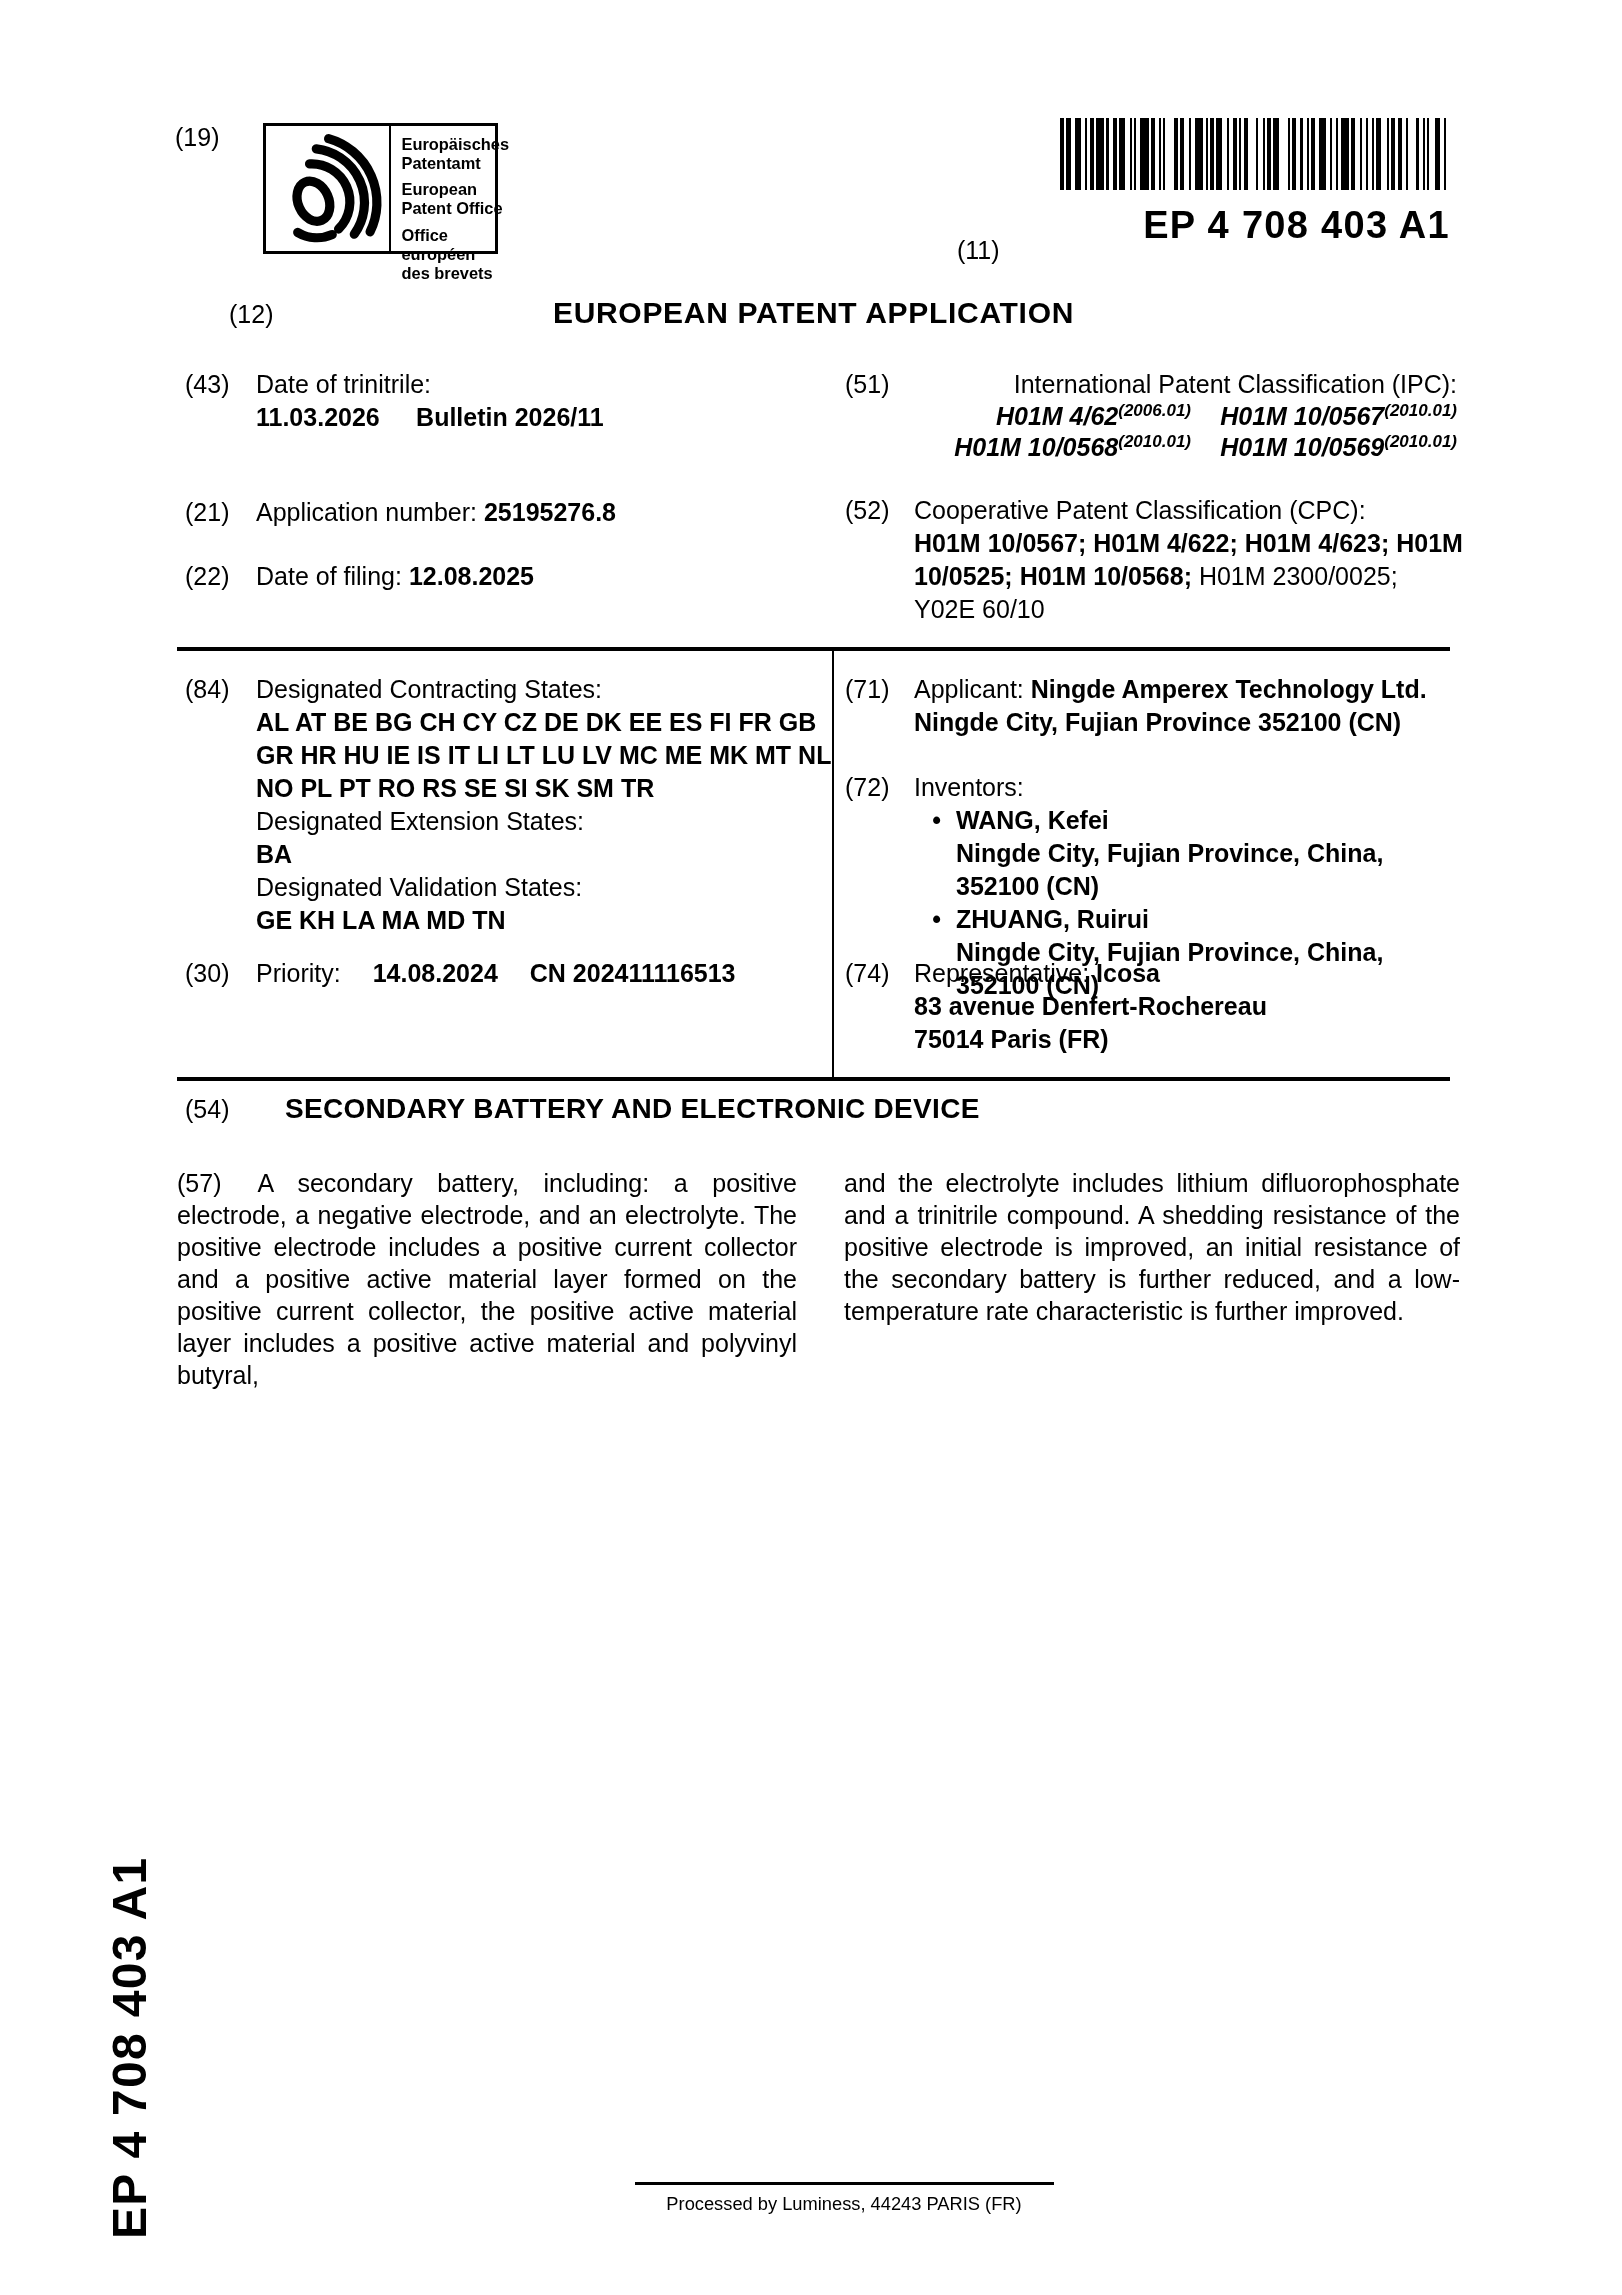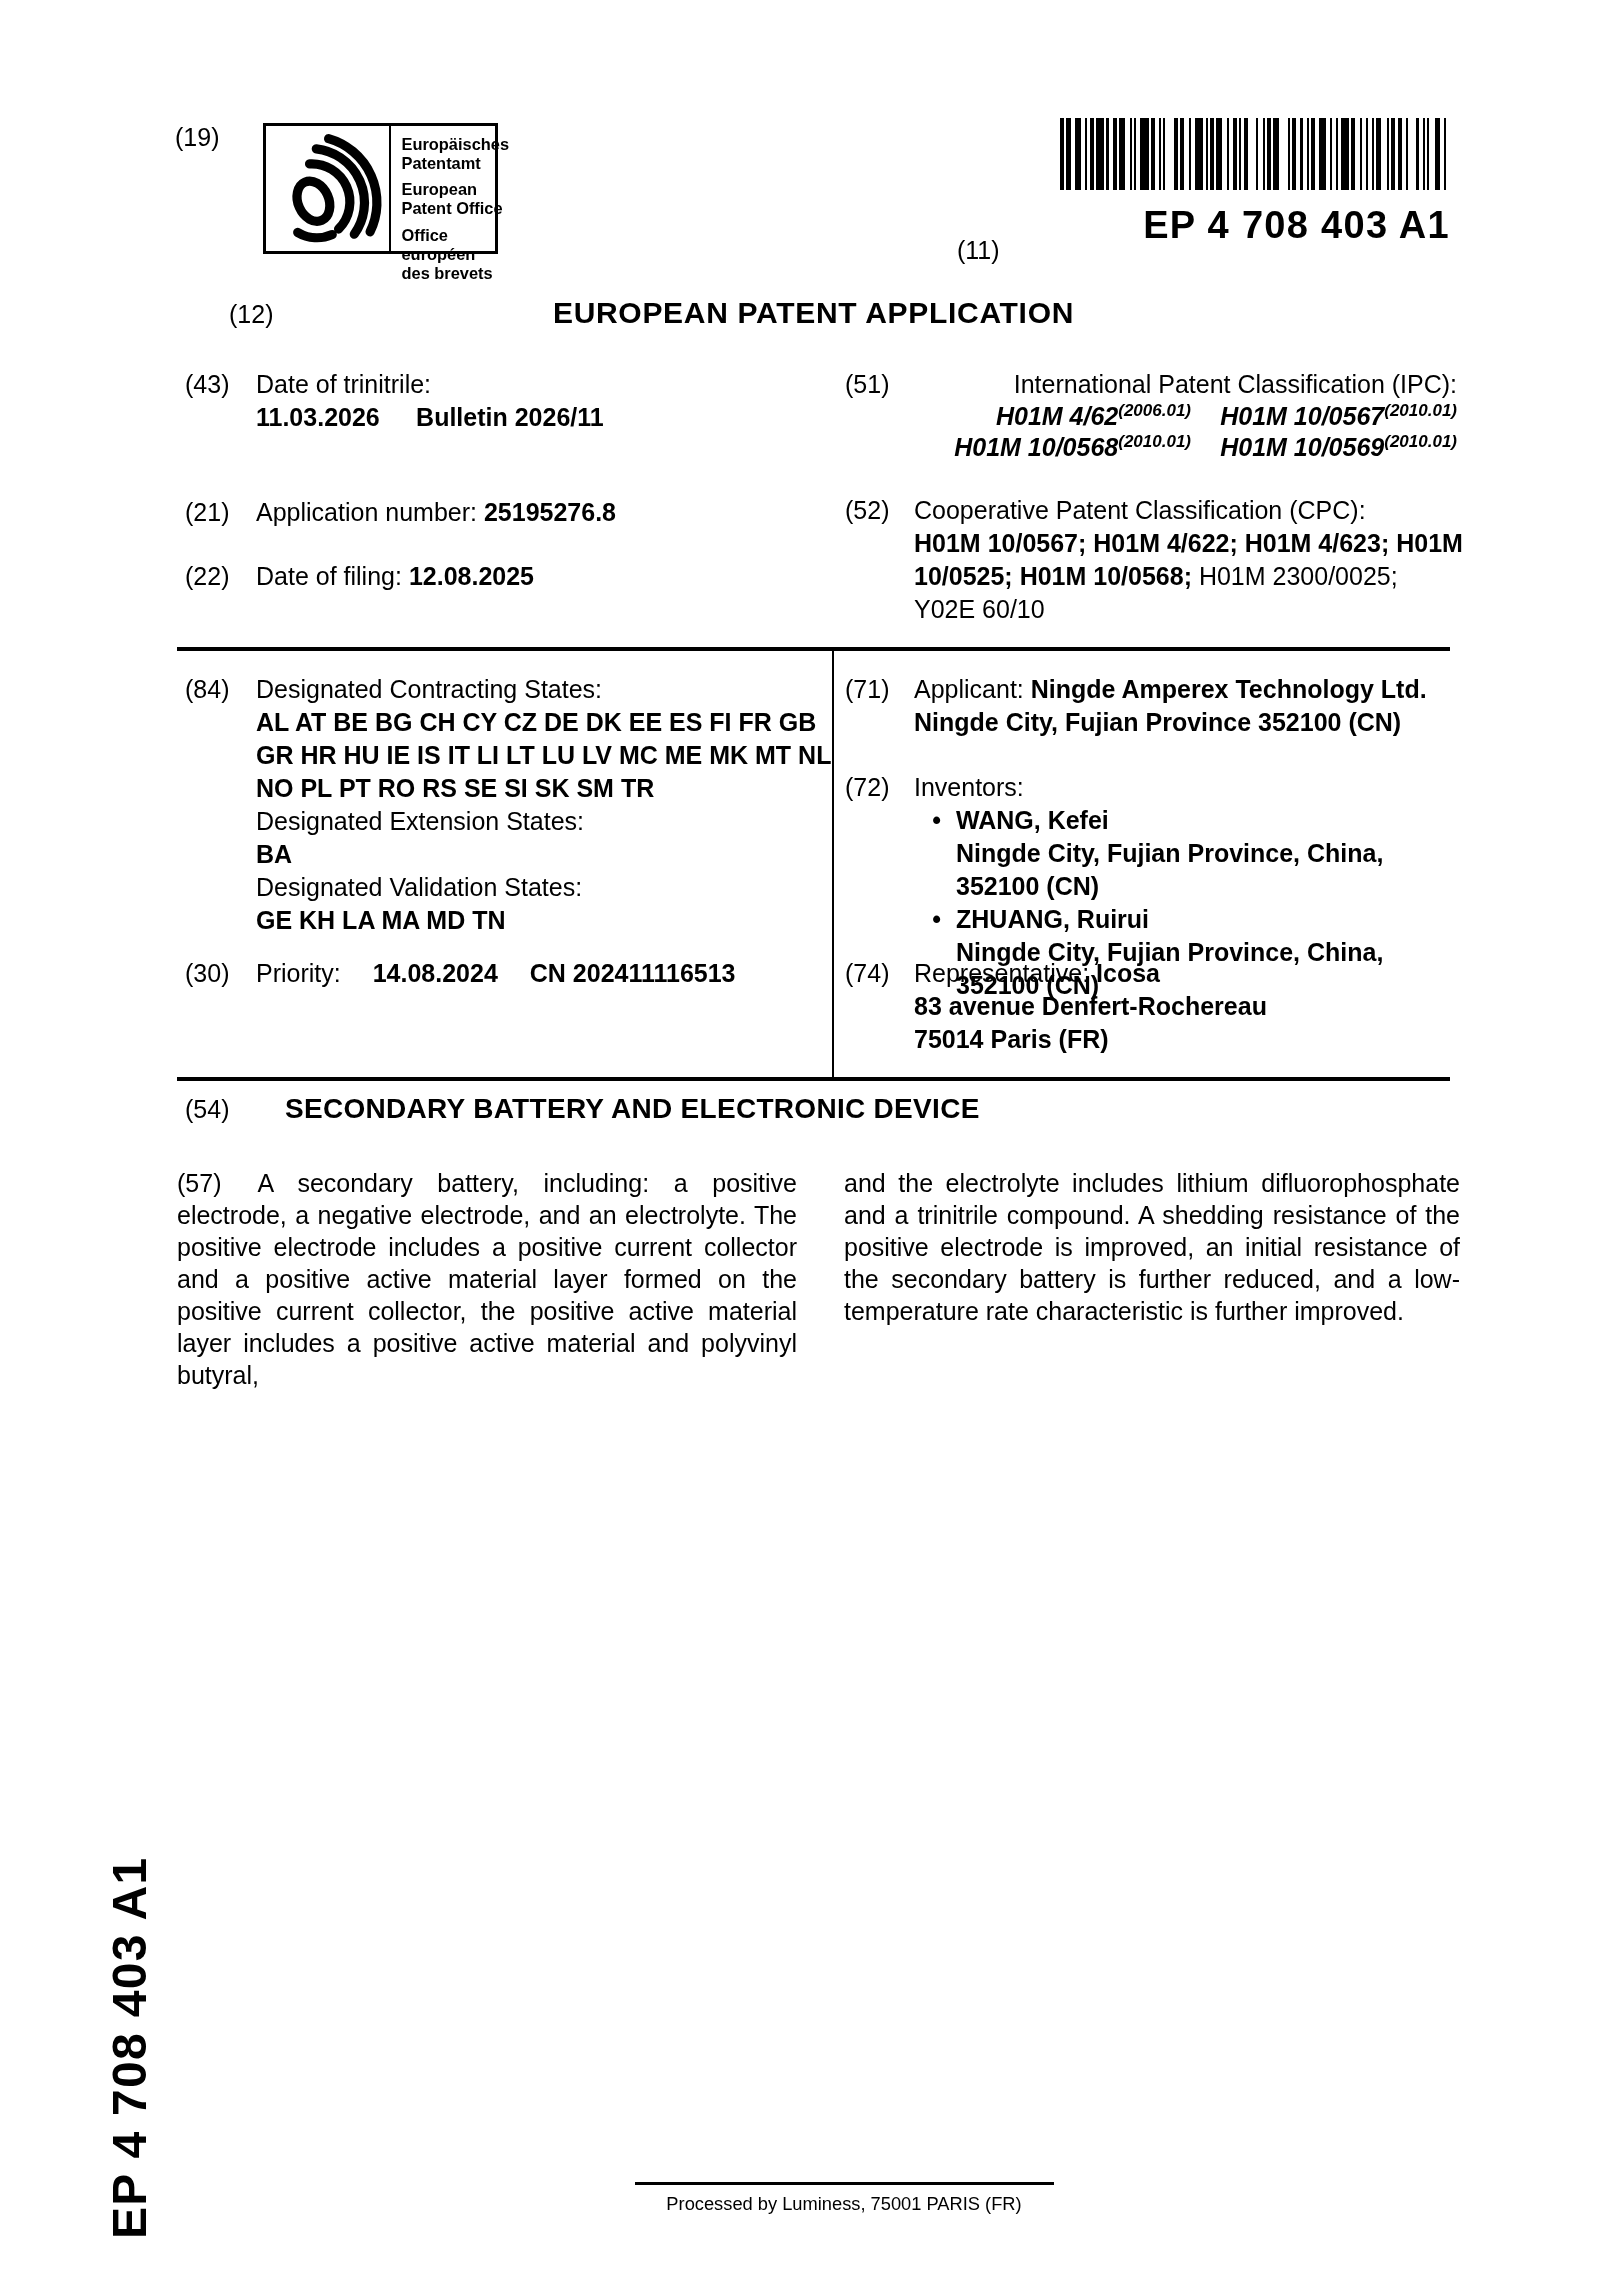--- a/index.html
+++ b/index.html
@@ -323,16 +323,16 @@
   <div class="abs abs-col abs-col1">
     <span class="f57-num">(57)</span><span>A secondary battery, including: a positive electrode, a negative electrode, and an electrolyte. The positive electrode includes a positive current collector and a positive active material layer formed on the positive current collector, the positive active material layer includes a positive active material and polyvinyl butyral,</span>
   </div>
   <div class="abs abs-col abs-col2">
     <span>and the electrolyte includes lithium difluorophosphate and a trinitrile compound. A shedding resistance of the positive electrode is improved, an initial resistance of the secondary battery is further reduced, and a low-temperature rate characteristic is further improved.</span>
   </div>
 
   <div class="abs sidebar-num">EP 4 708 403 A1</div>
 
   <div class="abs hline footer-line"></div>
-  <div class="abs footer-text">Processed by Luminess, 75001 PARIS (FR)</div>
+  <div class="abs footer-text">Processed by Luminess, 44243 PARIS (FR)</div>
 
 </div>
 
 
 </body></html>

